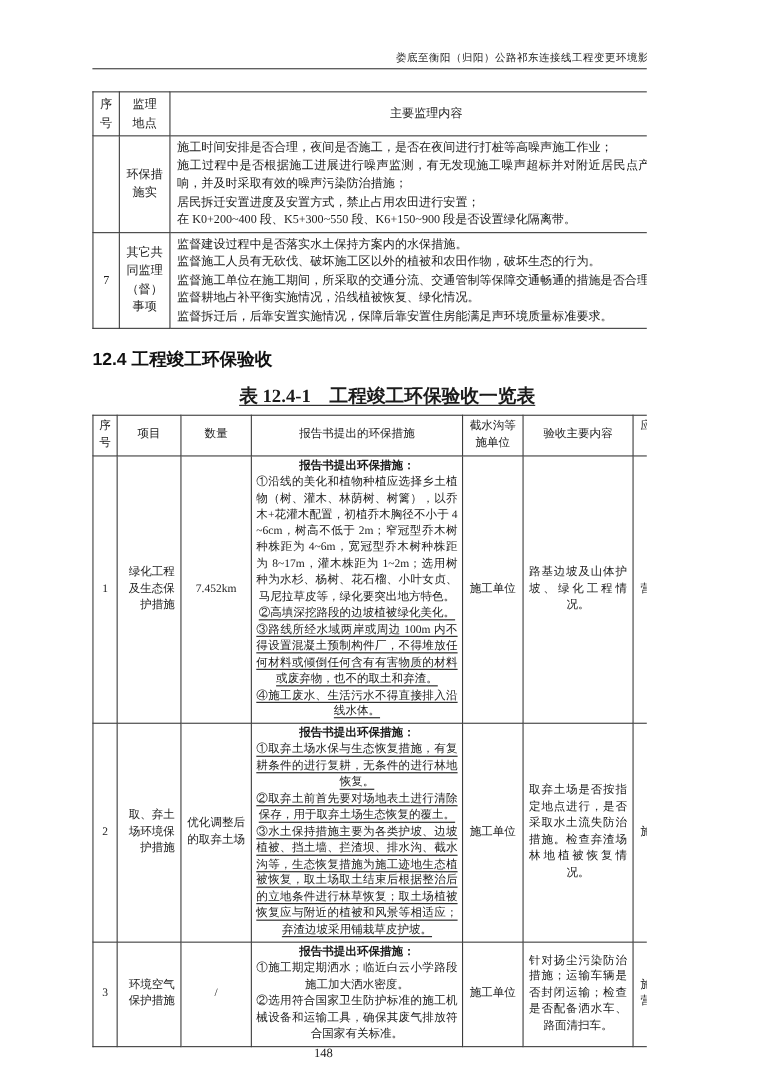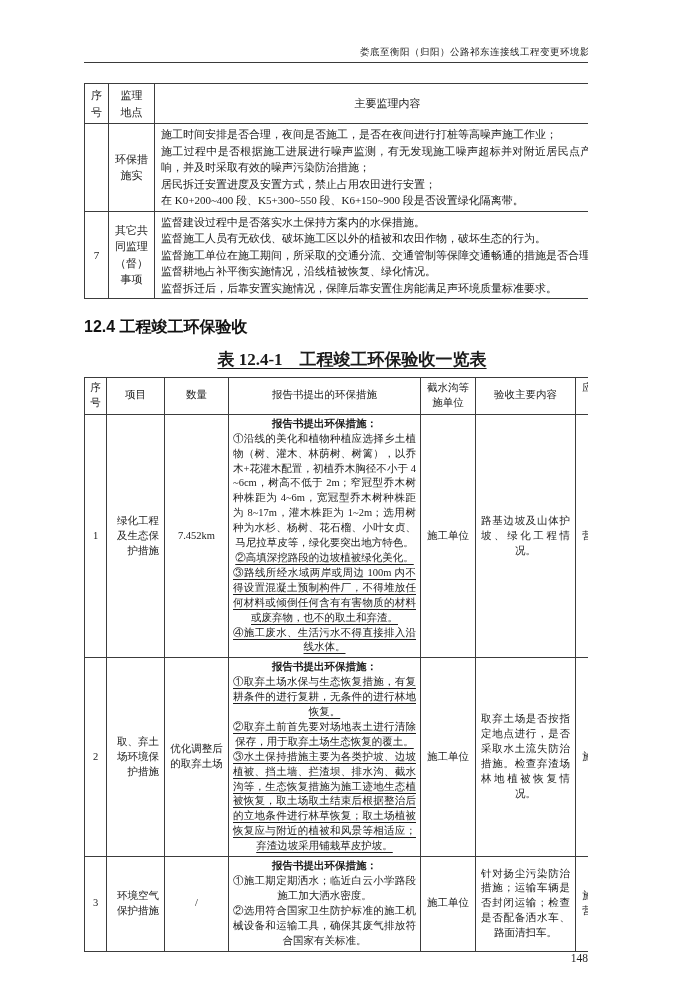--- a/index.html
+++ b/index.html
@@ -35,21 +35,21 @@
   .t2 .c-item{text-align:right;padding:2px 5px;}
   .t2 .c-qty{text-align:center;padding:2px 4px;}
   .t2 .c-meas{vertical-align:top;padding:2px 4px;}
   .t2 .c-unit{text-align:center;padding:2px 3px;}
   .t2 .c-chk{text-align:justify;text-align-last:center;padding:2px 5px;}
   .t2 .c-time{text-align:center;white-space:pre-line;padding:2px 2px;}
   .m-title{font-weight:bold;text-align:center;}
   .m-item{text-align:justify;text-align-last:center;}
   .m-item.ul{text-decoration:underline;text-underline-offset:2.5px;}
   
-  .pageno{position:absolute;left:0;right:0;bottom:26px;text-align:right;font-size:11.5px;color:#222;}
+  .pageno{position:absolute;left:0;right:0;bottom:26px;text-align:center;font-size:11.5px;color:#222;}
 </style>
 </head>
 <body>
 
 <div class="page">
   <div class="content">
 
     <div class="running">娄底至衡阳（归阳）公路祁东连接线工程变更环境影响说明</div>
     <div class="rule"></div>
 

